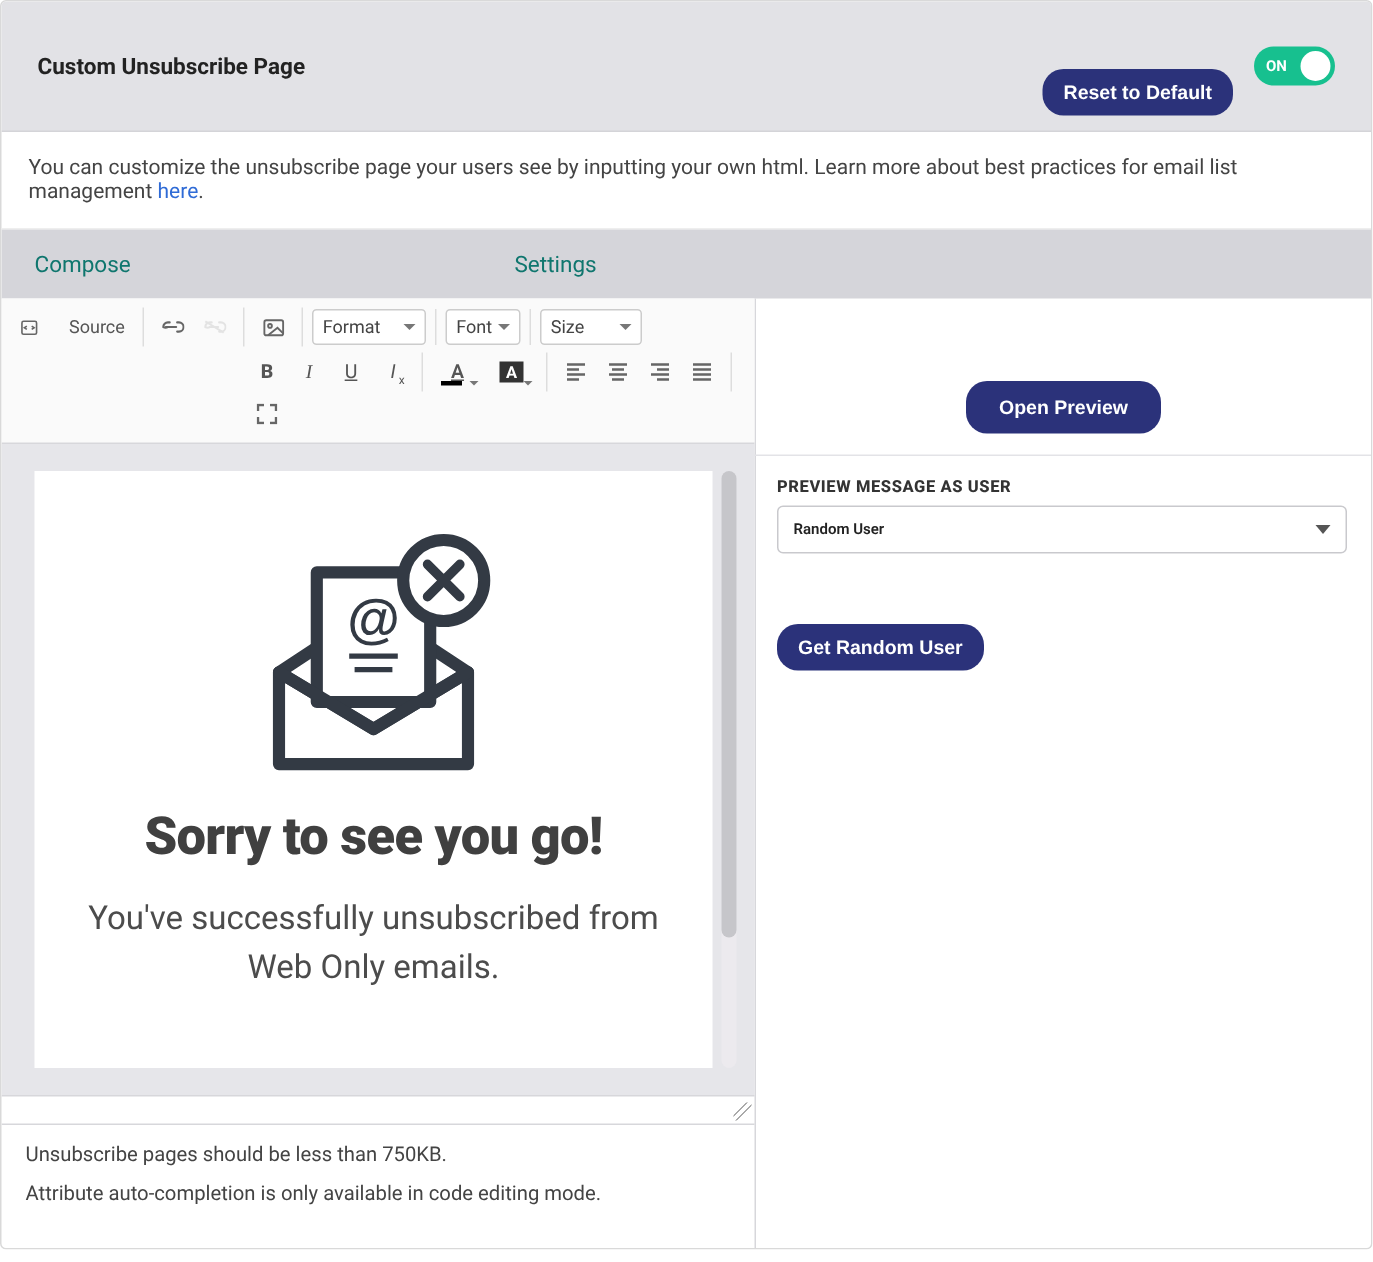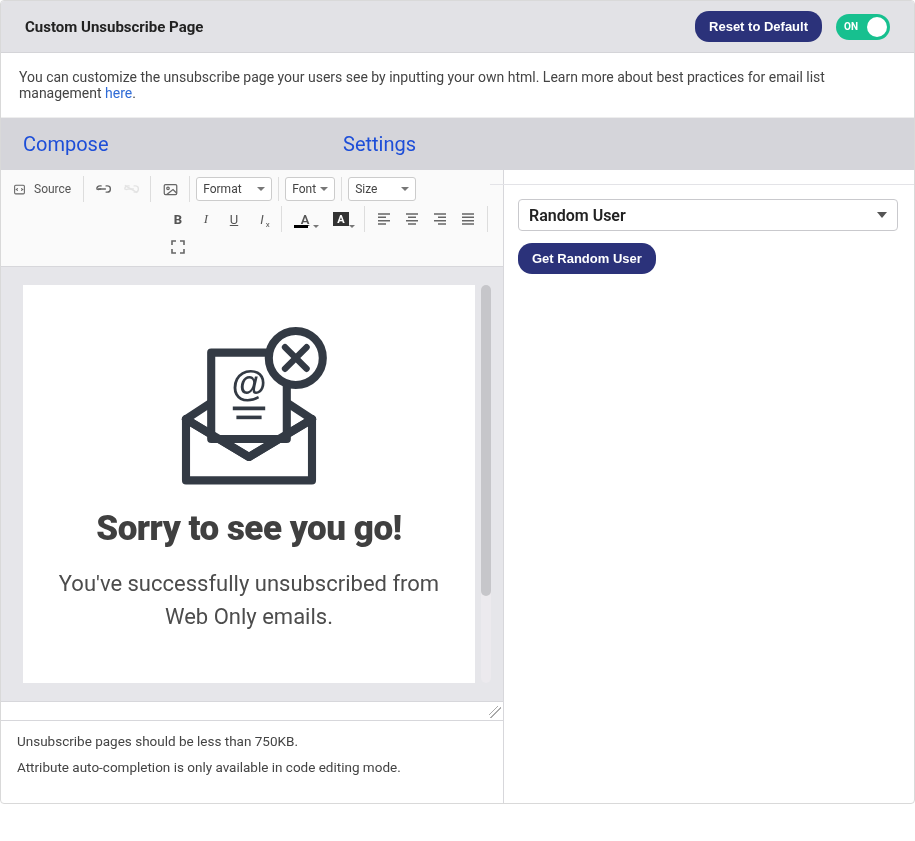--- a/index.html
+++ b/index.html
@@ -29,20 +29,21 @@
     color: #222;
     flex: 1;
   }
   .btn {
     font-size: 13px;
     font-weight: 600;
     border-radius: 14px;
     padding: 8px 14px;
     cursor: pointer;
     border: none;
+    margin-top: 35px;
   }
   .btn-navy {
     background: #2b327a;
     color: #fff;
   }
   .toggle {
     margin-left: 14px;
     position: relative;
     width: 54px;
     height: 26px;
@@ -75,22 +76,22 @@
   .info-bar a { color: #2f6bd6; text-decoration: none; }
   
   .tabs {
     display: flex;
     background: #d5d5da;
   }
   .tab {
     flex: 1;
     max-width: 320px;
     padding: 14px 22px;
-    font-size: 20px;
-    color: #1d4ed8;
+    font-size: 15px;
+    color: #0f766e;
     cursor: pointer;
   }
   .tab-settings { flex: 1; max-width: none; }
   
   .body {
     display: flex;
   }
   .compose-col {
     flex: 0 0 503px;
     border-right: 1px solid #d7d7db;
@@ -157,21 +158,21 @@
     border-left: 4px solid transparent;
     border-right: 4px solid transparent;
     border-top: 4px solid #777;
   }
   .tool-select.format { width: 76px; }
   .tool-select.font   { width: 50px; }
   .tool-select.size   { width: 68px; }
   .source-btn {
     display: flex;
     align-items: center;
-    gap: 8px;
+    gap: 20px;
     padding: 0 6px;
     height: 26px;
     font-size: 12px;
     color: #555;
     cursor: pointer;
     border-radius: 3px;
   }
 
   .tool-dd {
     position: relative;
@@ -285,21 +286,21 @@
   }
   .select-box {
     position: relative;
     width: 100%;
     border: 1px solid #c9c9cd;
     border-radius: 4px;
     height: 32px;
     display: flex;
     align-items: center;
     padding: 0 30px 0 10px;
-    font-size: 16px;
+    font-size: 10px;
     font-weight: 600;
     color: #222;
     background: #fff;
     cursor: pointer;
     margin-bottom: 12px;
   }
   .select-box .caret {
     position: absolute;
     right: 10px;
     top: 50%;
@@ -495,22 +496,26 @@
         <div class="resize-grip"></div>
       </div>
 
       <div class="notes">
         <p>Unsubscribe pages should be less than 750KB.</p>
         <p>Attribute auto-completion is only available in code editing mode.</p>
       </div>
     </div>
 
     <div class="settings-col">
+      <div class="preview-btn-row">
+        <button class="btn btn-navy" style="padding:10px 22px;">Open Preview</button>
+      </div>
       <div class="settings-divider"></div>
       <div class="settings-inner">
+        <div class="settings-label">PREVIEW MESSAGE AS USER</div>
         <div class="select-box">
           <span>Random User</span>
           <span class="caret"></span>
         </div>
         <button class="btn btn-navy">Get Random User</button>
       </div>
     </div>
 
   </div>
 </div>

